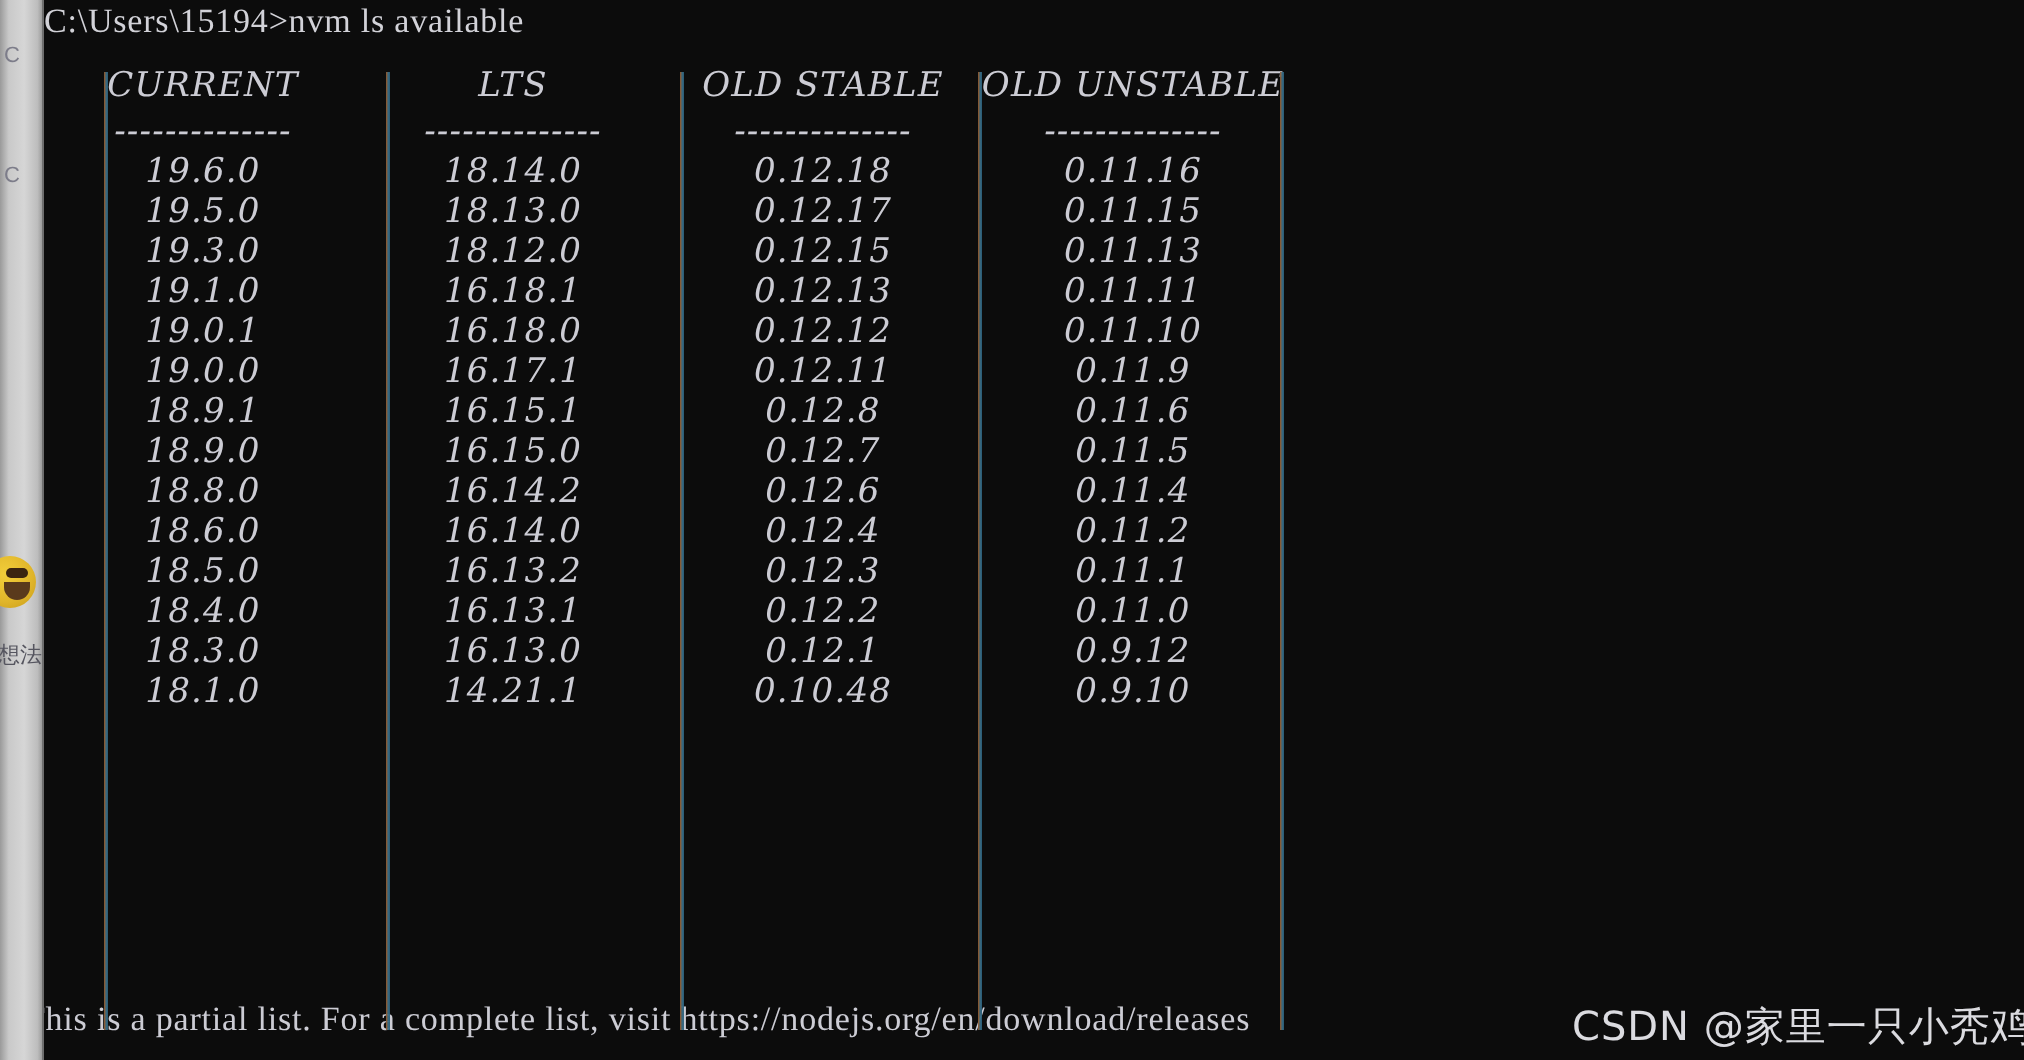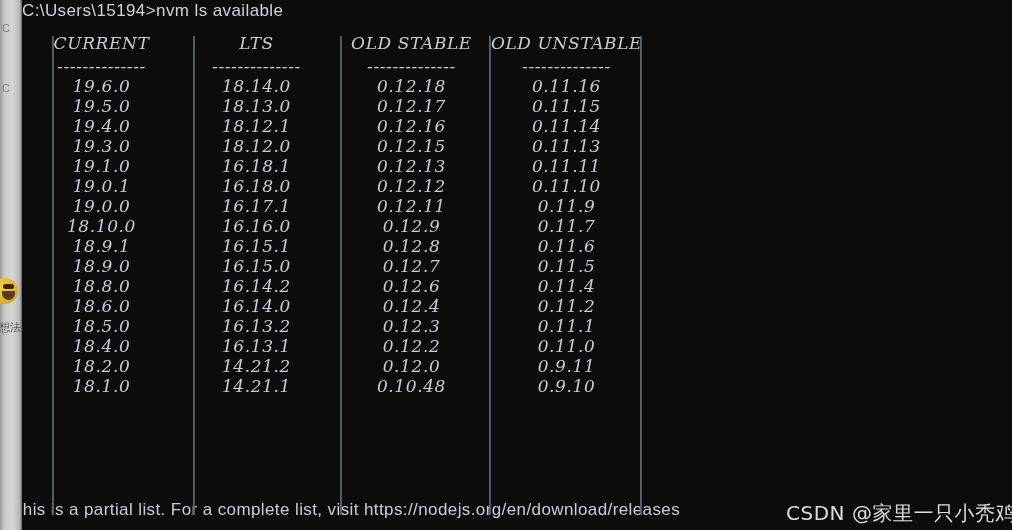--- a/index.html
+++ b/index.html
@@ -80,21 +80,21 @@
     left: 22px; top: 0;
     width: 990px; height: 530px;
     background: #0c0c0c;
     z-index: 2;
     overflow: hidden;
   }
 
   .console-line {
     position: absolute;
     white-space: pre;
-    font-family: Liberation Sans, sans-serif;
+    font-family: Liberation Serif, serif;
     font-size: 17px;
     color: #ccccd4;
     letter-spacing: 0.4px;
   }
 
   
   #prompt-line {
     left: 0px;
     top: 1px;
     color: #d2d2d8;
@@ -230,26 +230,20 @@
             <td>0.12.18</td>
             <td>0.11.16</td>
           </tr>
           <tr>
             <td>19.5.0</td>
             <td>18.13.0</td>
             <td>0.12.17</td>
             <td>0.11.15</td>
           </tr>
           <tr>
-            <td>19.4.0</td>
-            <td>18.12.1</td>
-            <td>0.12.16</td>
-            <td>0.11.14</td>
-          </tr>
-          <tr>
             <td>19.3.0</td>
             <td>18.12.0</td>
             <td>0.12.15</td>
             <td>0.11.13</td>
           </tr>
           <tr>
             <td>19.1.0</td>
             <td>16.18.1</td>
             <td>0.12.13</td>
             <td>0.11.11</td>
@@ -260,26 +254,20 @@
             <td>0.12.12</td>
             <td>0.11.10</td>
           </tr>
           <tr>
             <td>19.0.0</td>
             <td>16.17.1</td>
             <td>0.12.11</td>
             <td>0.11.9</td>
           </tr>
           <tr>
-            <td>18.10.0</td>
-            <td>16.16.0</td>
-            <td>0.12.9</td>
-            <td>0.11.7</td>
-          </tr>
-          <tr>
             <td>18.9.1</td>
             <td>16.15.1</td>
             <td>0.12.8</td>
             <td>0.11.6</td>
           </tr>
           <tr>
             <td>18.9.0</td>
             <td>16.15.0</td>
             <td>0.12.7</td>
             <td>0.11.5</td>
@@ -302,24 +290,24 @@
             <td>0.12.3</td>
             <td>0.11.1</td>
           </tr>
           <tr>
             <td>18.4.0</td>
             <td>16.13.1</td>
             <td>0.12.2</td>
             <td>0.11.0</td>
           </tr>
           <tr>
-            <td>18.2.0</td>
-            <td>14.21.2</td>
-            <td>0.12.0</td>
-            <td>0.9.11</td>
+            <td>18.3.0</td>
+            <td>16.13.0</td>
+            <td>0.12.1</td>
+            <td>0.9.12</td>
           </tr>
           <tr>
             <td>18.1.0</td>
             <td>14.21.1</td>
             <td>0.10.48</td>
             <td>0.9.10</td>
           </tr>
         </tbody>
     </table>
   </div>

